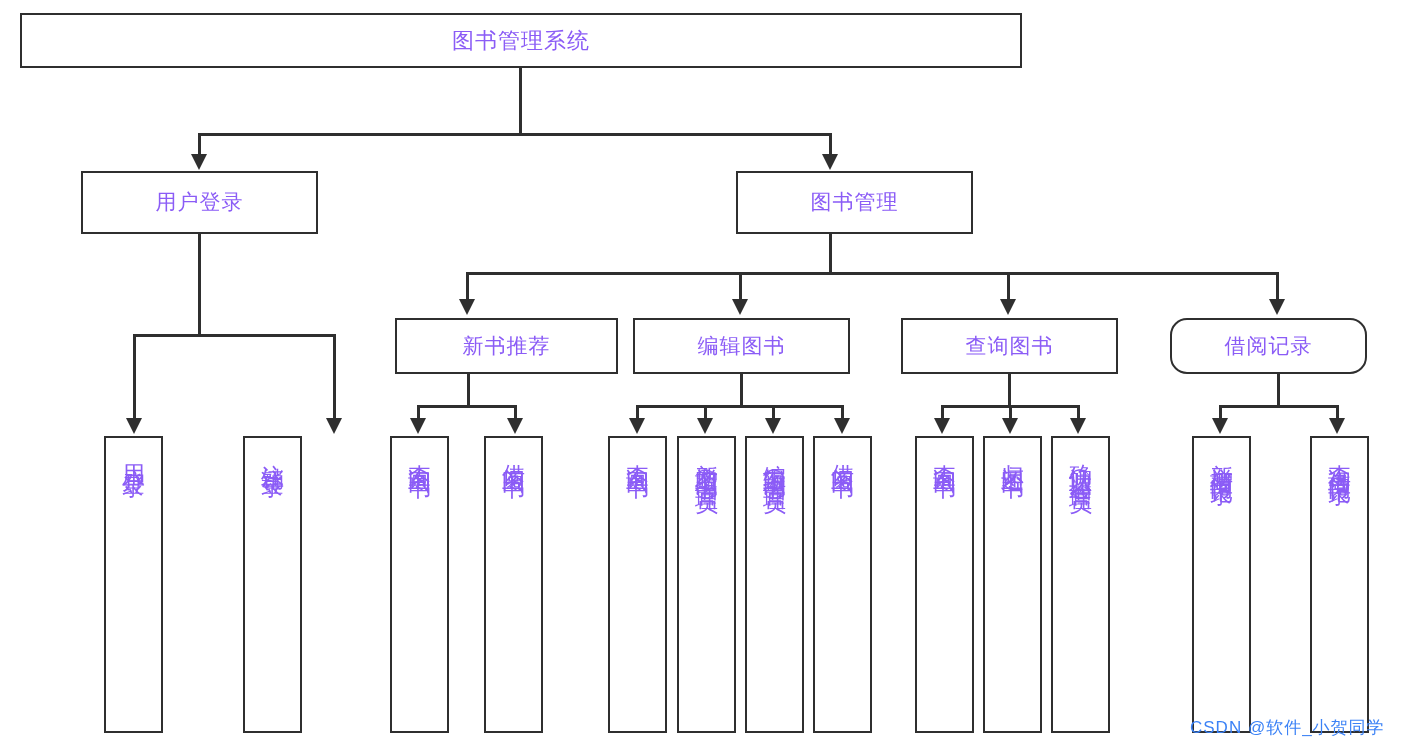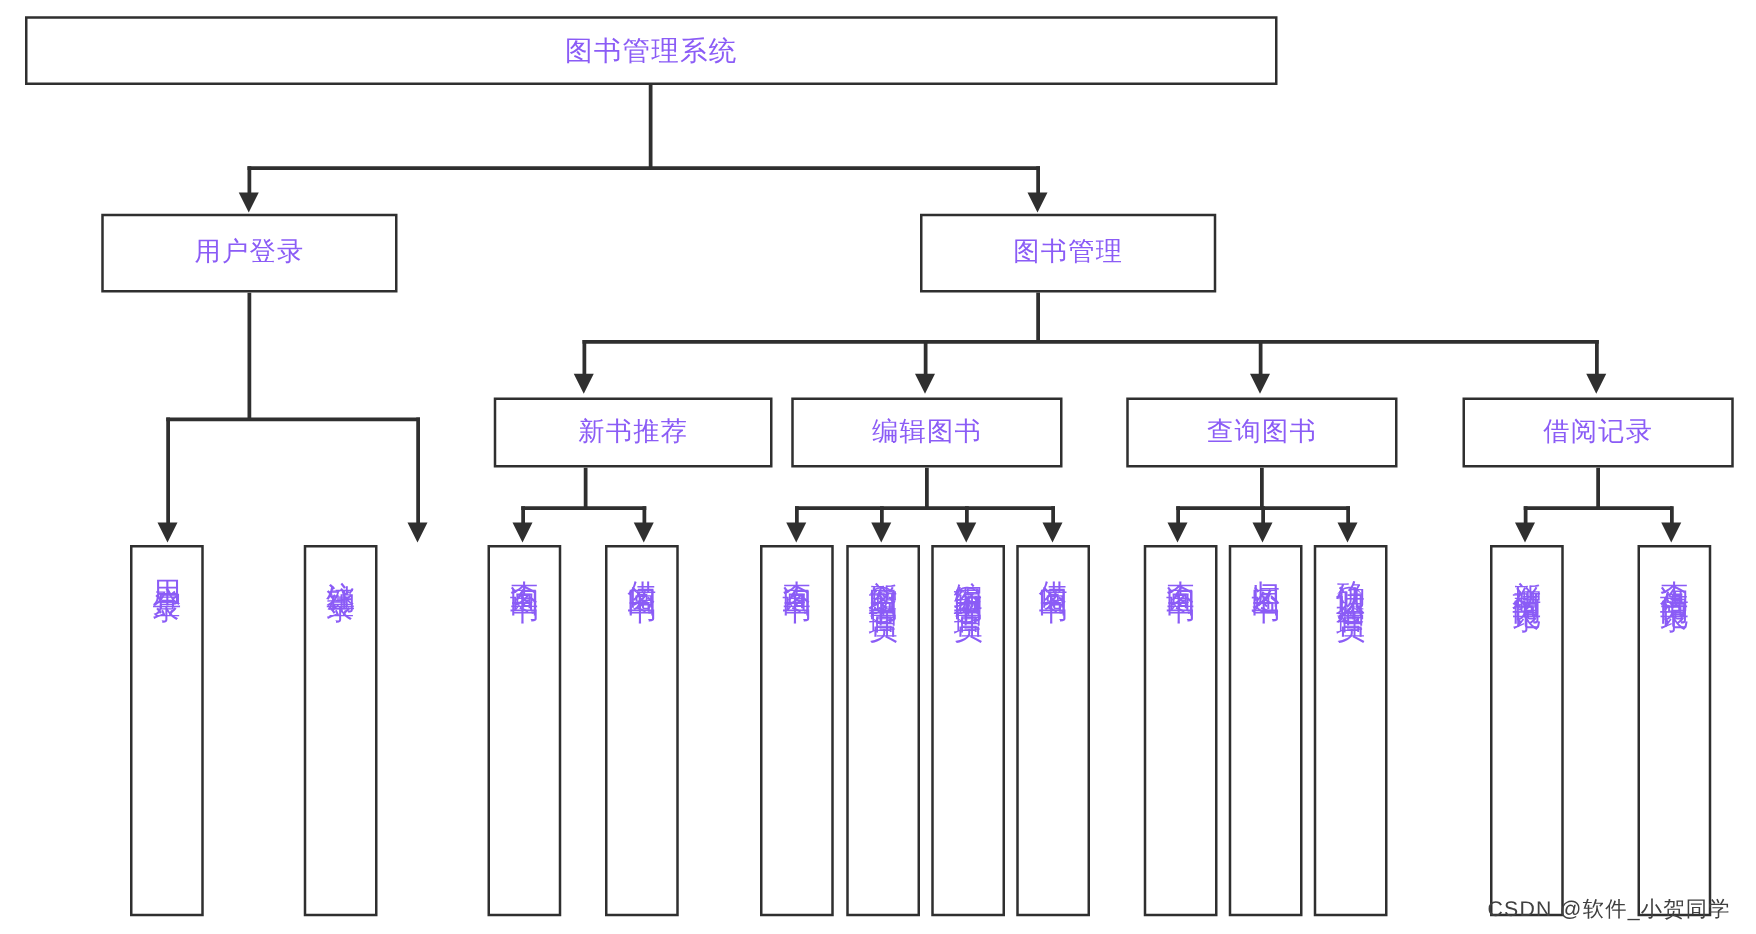--- a/index.html
+++ b/index.html
@@ -62,21 +62,21 @@
     position:absolute;
     width:0;height:0;
     border-left:8px solid transparent;
     border-right:8px solid transparent;
     border-top:16px solid #2f2f2f;
     z-index:2;
   }
 
   .watermark{
     position:absolute;
-    color:#404040;
+    color:#3b82f6;
     font-size:17px;
     letter-spacing:1px;
     white-space:nowrap;
     z-index:5;
     pointer-events:none;
   }
 </style>
 </head>
 <body>
 
@@ -121,21 +121,21 @@
 
   <div class="node horiz" style="left:360px;top:318px;width:223px;height:56px;margin-left:35px;">
     <span class="lbl">新书推荐</span>
   </div>
   <div class="node horiz" style="left:633px;top:318px;width:217px;height:56px;">
     <span class="lbl">编辑图书</span>
   </div>
   <div class="node horiz" style="left:901px;top:318px;width:217px;height:56px;">
     <span class="lbl">查询图书</span>
   </div>
-  <div class="node horiz" style="left:1170px;top:318px;width:217px;height:56px;">
+  <div class="node horiz" style="left:1170px;top:318px;width:197px;height:56px;border-radius:17px;">
     <span class="lbl">借阅记录</span>
   </div>
 
   <div class="ln v" style="left:467px;top:374px;height:33px;"></div>
   <div class="ln h" style="left:417px;top:405px;width:100px;"></div>
   <div class="ln v" style="left:417px;top:405px;height:14px;"></div>
   <div class="ln v" style="left:514px;top:405px;height:14px;"></div>
   <div class="arrow" style="left:410px;top:418px;"></div>
   <div class="arrow" style="left:507px;top:418px;"></div>
 

